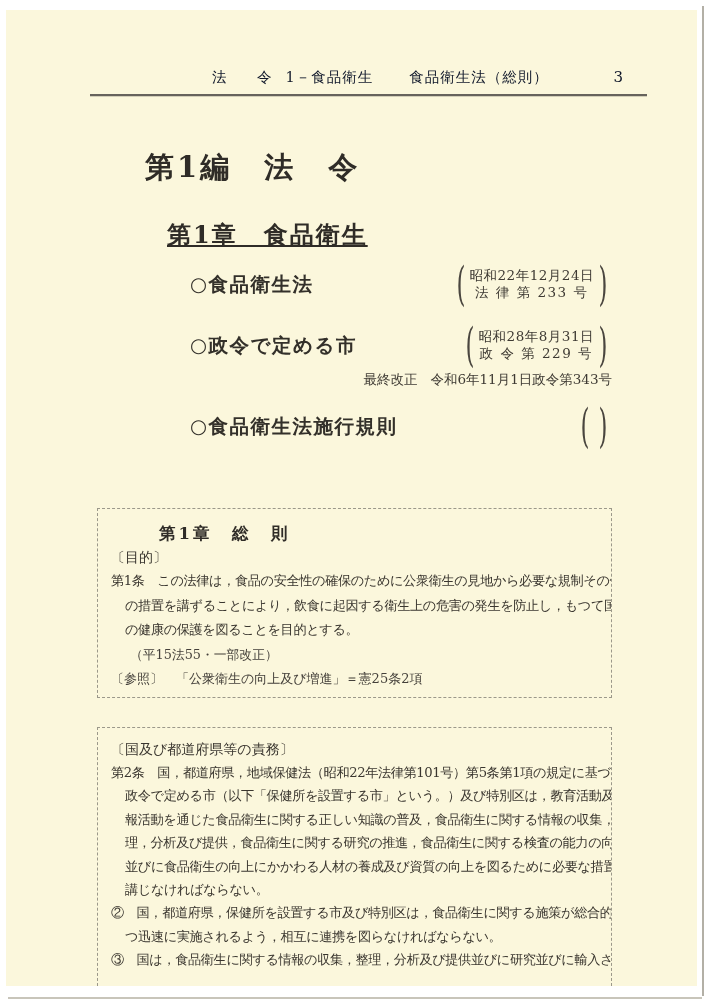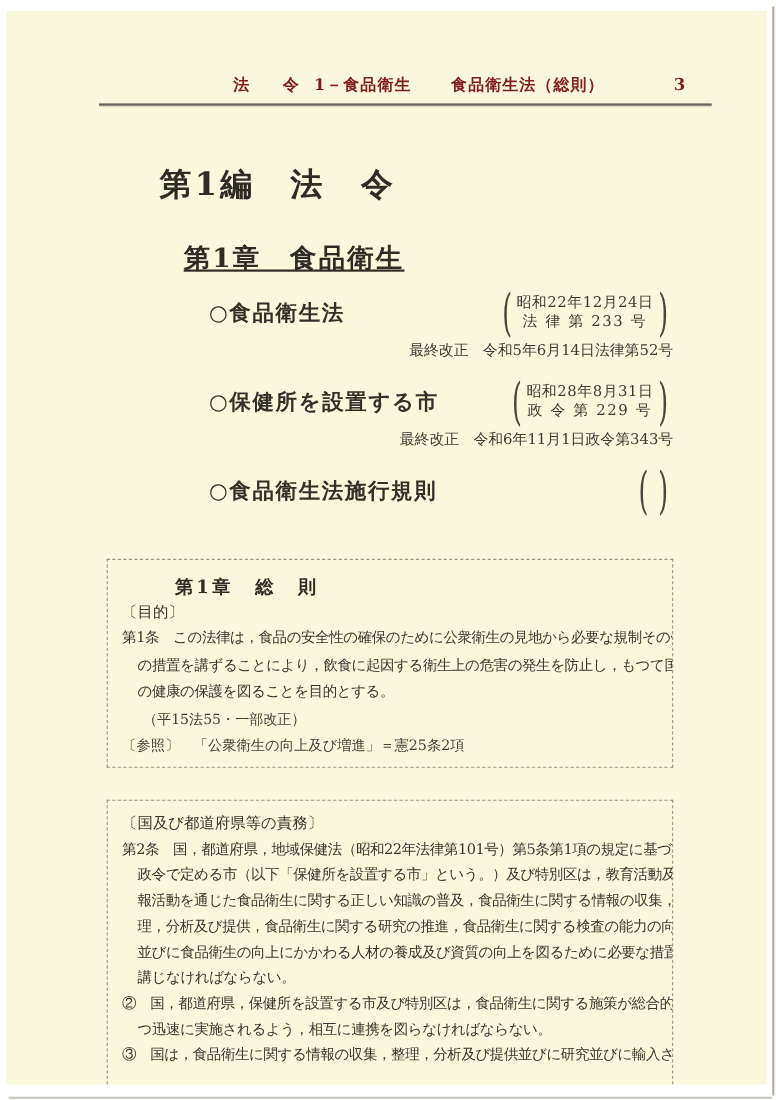--- a/index.html
+++ b/index.html
@@ -10,21 +10,21 @@
   }
   .scan-edge-right{position:absolute;top:6px;bottom:4px;right:1px;width:2px;background:#b3b0a6;}
   .scan-edge-bottom{position:absolute;left:8px;right:3px;bottom:1px;height:2px;background:#c8c5ba;}
   .page{
     position:absolute;left:6px;top:10px;width:691px;height:976px;
     background:#fbf7dc;overflow:hidden;
   }
   
   .hdr{
     position:absolute;top:58px;left:84px;right:74px;
-    display:flex;align-items:baseline;font-size:14.5px;color:#7f1d1d;font-weight:bold;
+    display:flex;align-items:baseline;font-size:14.5px;color:#0f172a;
   }
   .hdr-category{letter-spacing:8px;margin-left:122px;}
   .hdr-section{margin-left:6px;letter-spacing:1px;}
   .hdr-subtitle{margin-left:36px;letter-spacing:1px;}
   .hdr-pagenum{margin-left:auto;font-size:15px;}
   .hdr-rule{position:absolute;top:84px;left:84px;width:557px;height:2px;background:#66635c;box-shadow:0 1px 0 rgba(90,88,80,.25);}
   
   .part-title{position:absolute;top:138px;left:139px;font-size:29px;font-weight:bold;letter-spacing:3px;color:#2f2c27;}
   .chapter-title{position:absolute;top:209px;left:161px;font-size:24px;font-weight:bold;letter-spacing:2px;color:#2f2c27;text-decoration:underline;}
   
@@ -80,28 +80,25 @@
         <span class="law-name">○食品衛生法</span>
         <span class="enact">
           <span class="paren paren-open"></span>
           <span class="enact-lines">
             <div class="enact-date">昭和22年12月24日</div>
             <div class="enact-num">法 律 第 233 号</div>
           </span>
           <span class="paren paren-close"></span>
         </span>
       </div>
-      <div class="revision-row">
-        <span class="revision-label">最終改正</span><span>令和5年6月14日法律第52号</span>
-      </div>
     </div>
 
     <div class="law-entry">
       <div class="law-row">
-        <span class="law-name">○保健所を設置する市</span>
+        <span class="law-name">○政令で定める市</span>
         <span class="enact">
           <span class="paren paren-open"></span>
           <span class="enact-lines">
             <div class="enact-date">昭和28年8月31日</div>
             <div class="enact-num">政 令 第 229 号</div>
           </span>
           <span class="paren paren-close"></span>
         </span>
       </div>
       <div class="revision-row">

